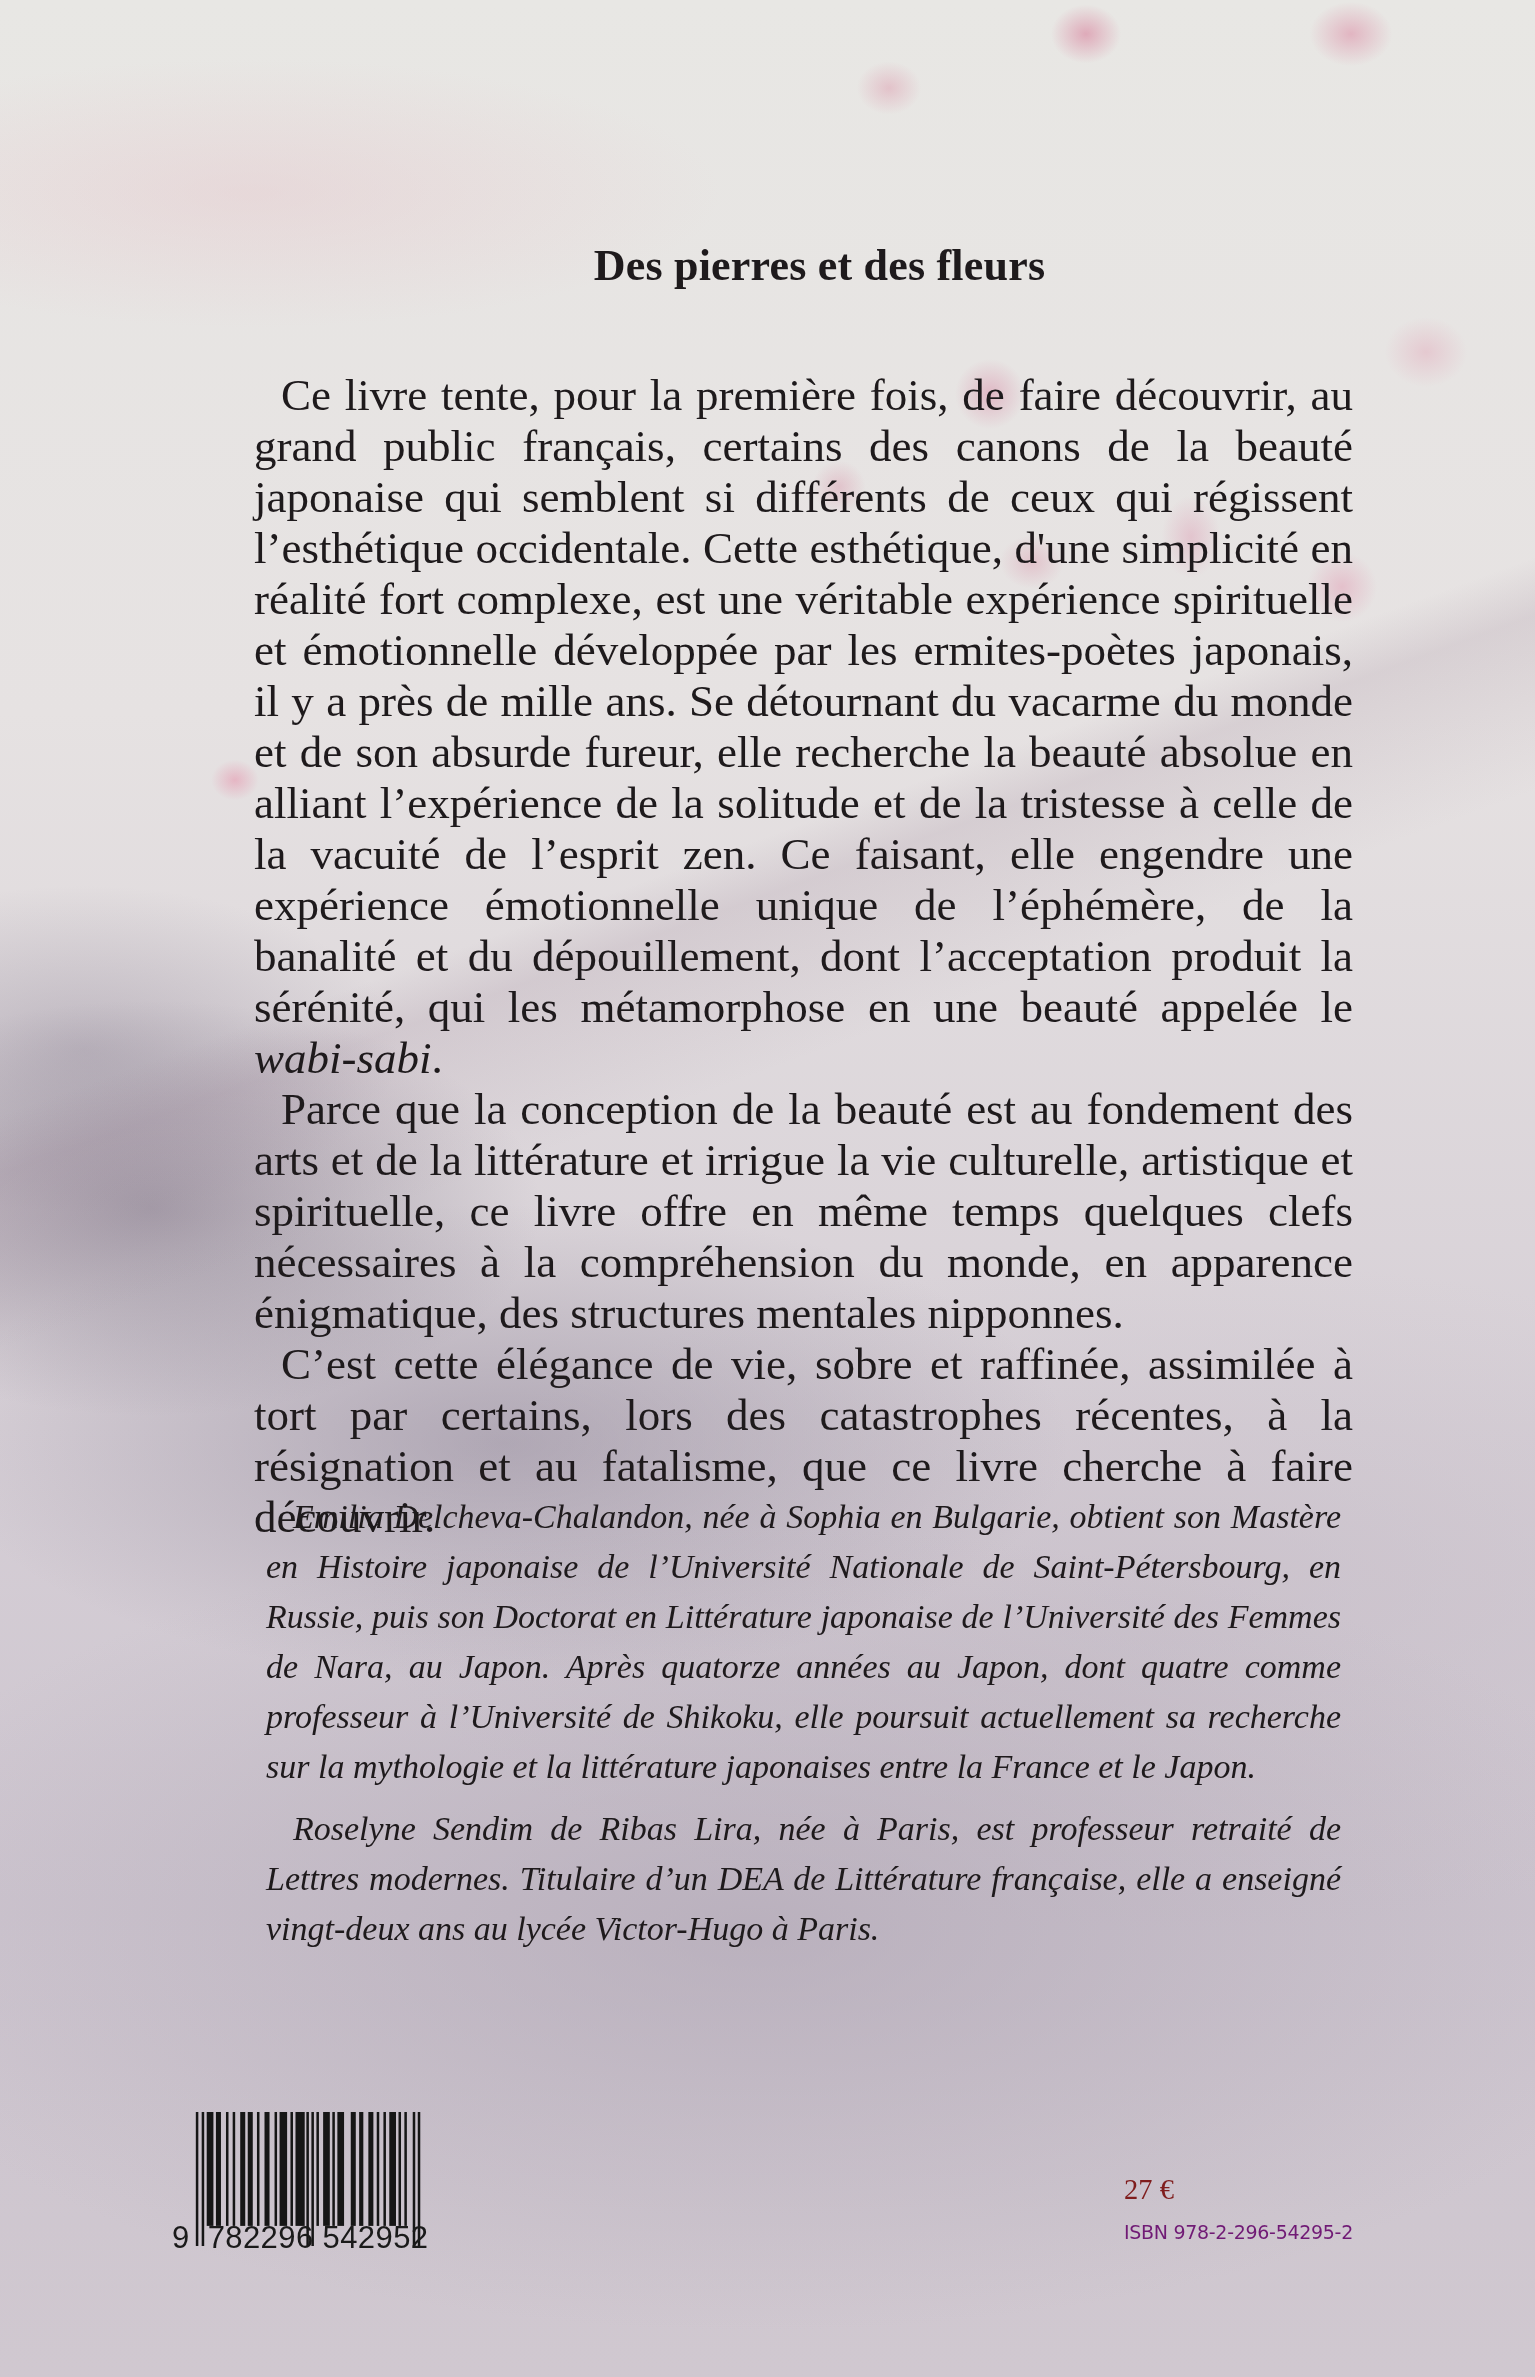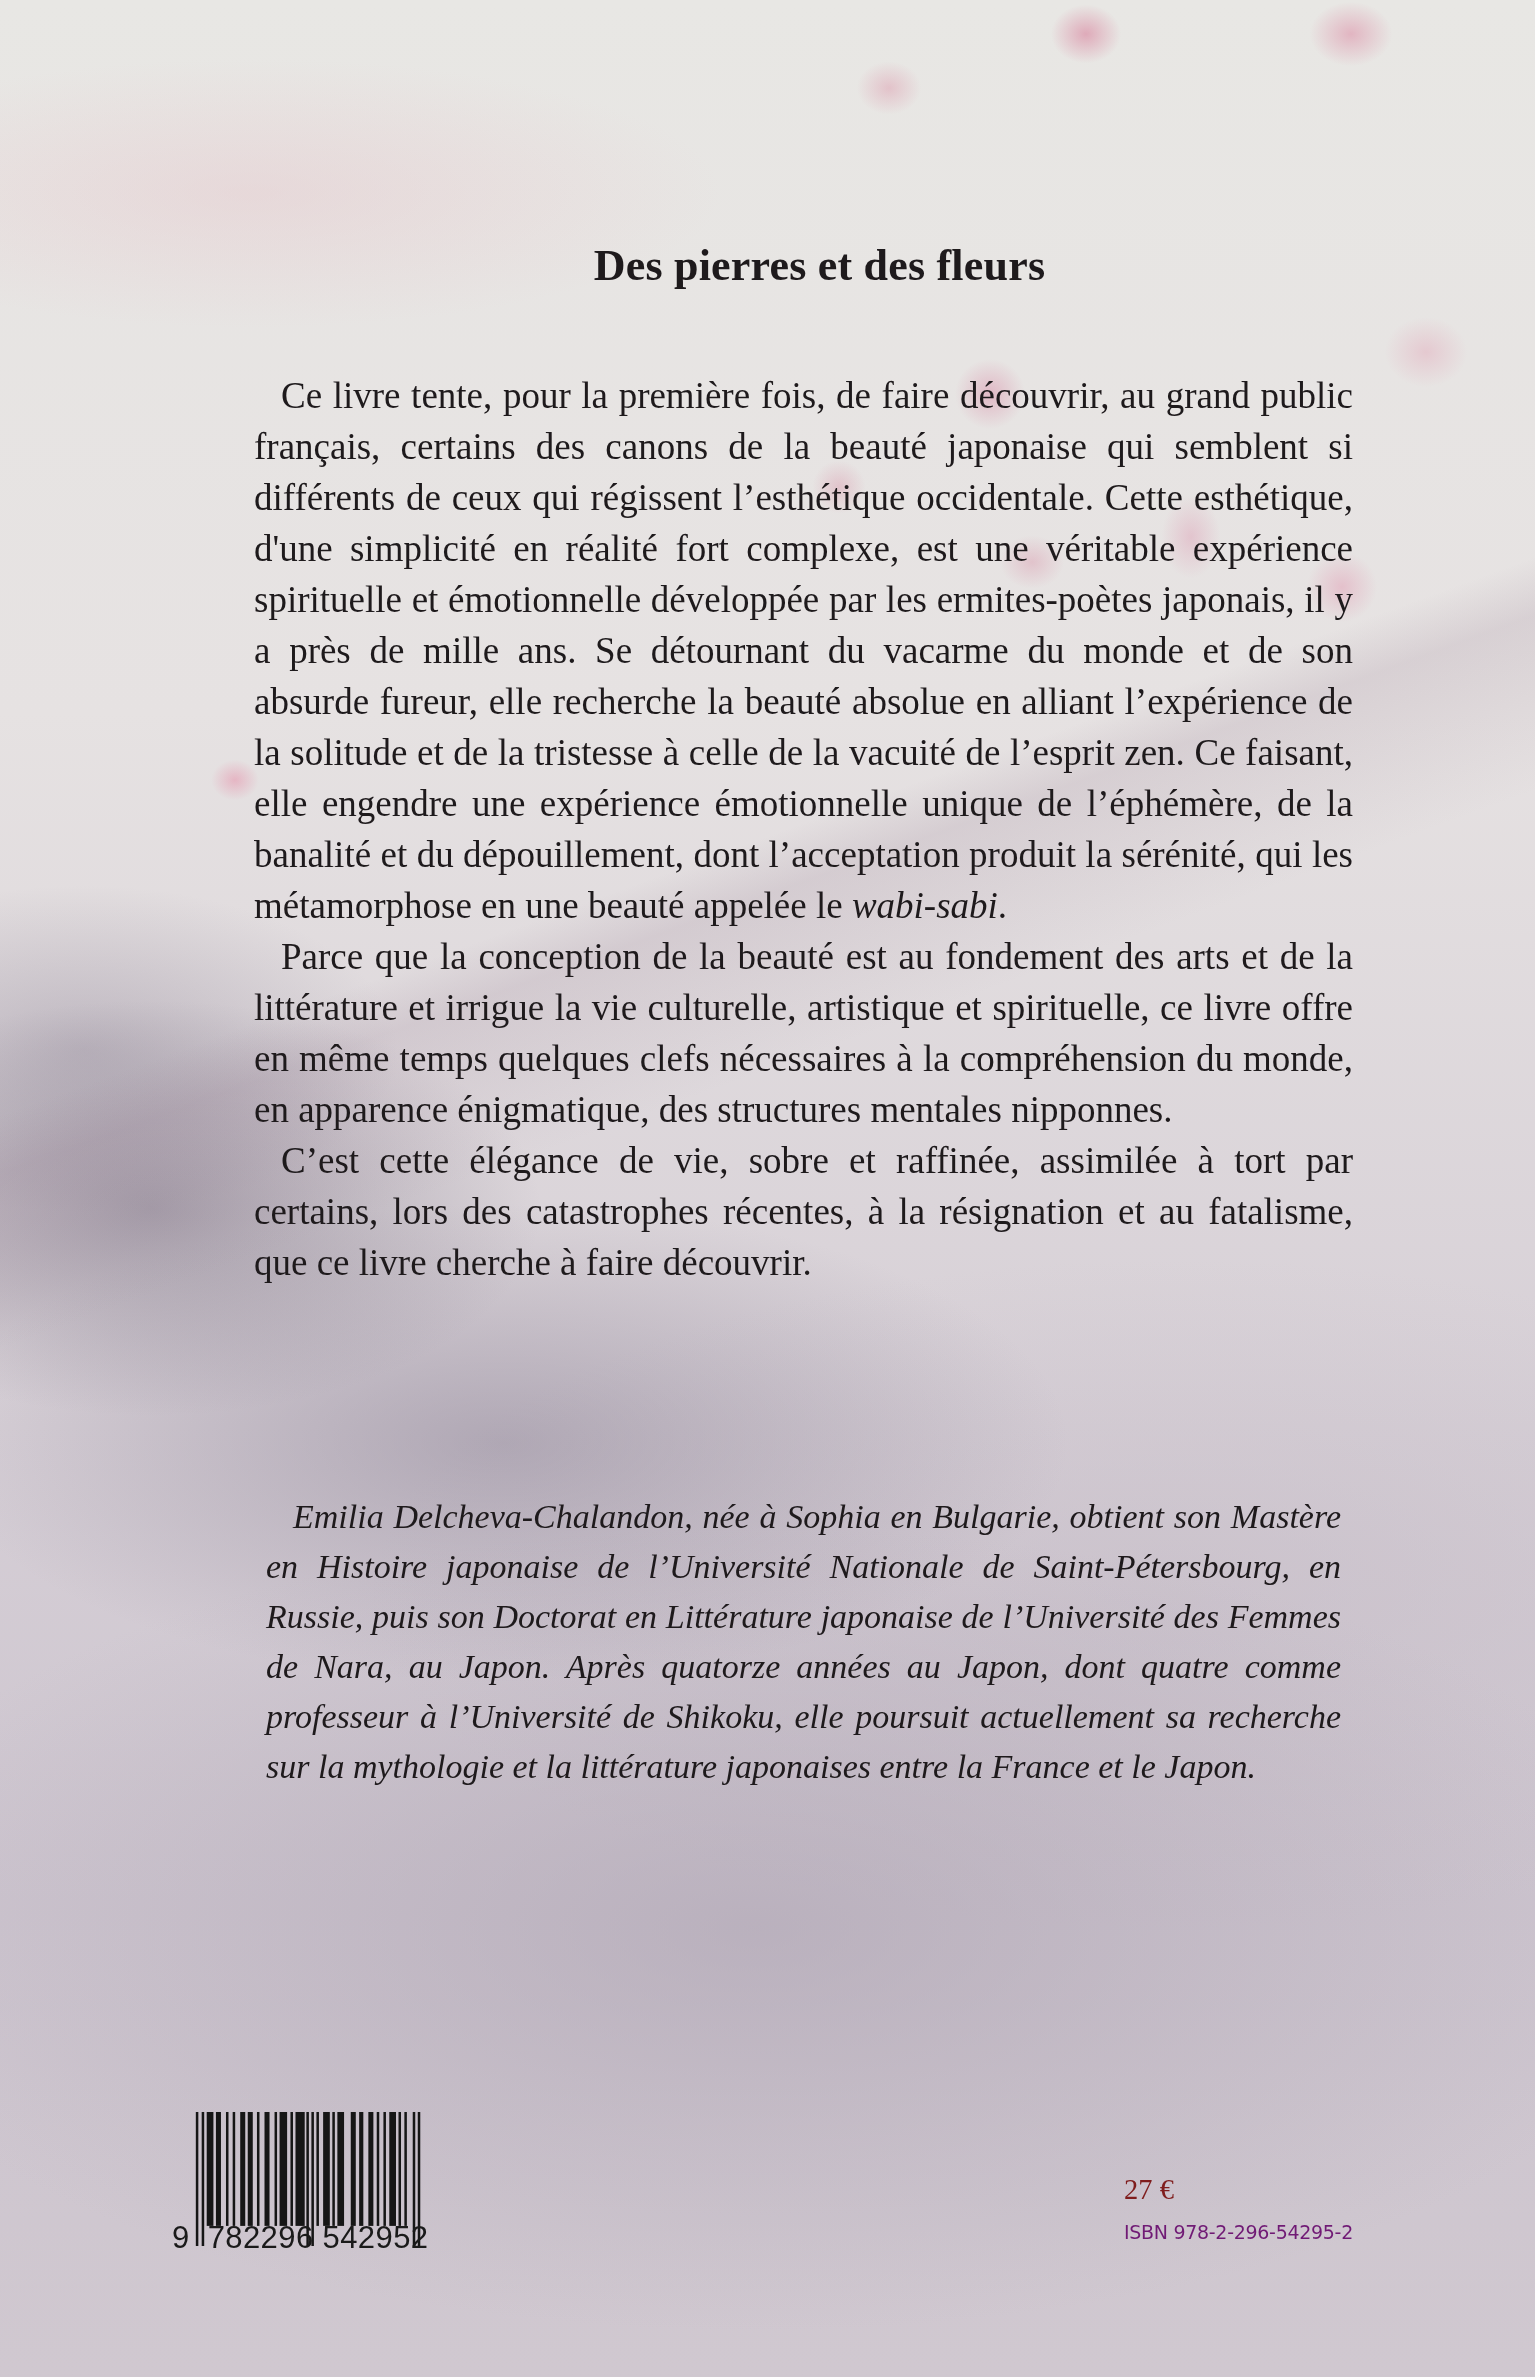--- a/index.html
+++ b/index.html
@@ -56,21 +56,21 @@
     font-size: 44px;
     line-height: 50px;
     letter-spacing: 0.2px;
   }
 
   
   .body {
     left: 254px;
     width: 1099px;
     top: 370px;
-    font-size: 37px;
+    font-size: 45px;
     line-height: 51px;
     text-align: justify;
   }
   .body p {
     margin: 0;
     text-indent: 27px;
   }
   .body em { font-style: italic; }
 
   
@@ -136,20 +136,21 @@
 <h1 class="layer title" style="margin:16px;">Des pierres et des fleurs</h1>
 
 <div class="layer body">
   <p><span>Ce livre tente, pour la première fois, de faire découvrir, au grand public français, certains des canons de la beauté japonaise qui semblent si différents de ceux qui régissent l’esthétique occidentale. Cette esthétique, d'une simplicité en réalité fort complexe, est une véritable expérience spirituelle et émotionnelle développée par les ermites-poètes japonais, il y a près de mille ans. Se détournant du vacarme du monde et de son absurde fureur, elle recherche la beauté absolue en alliant l’expérience de la solitude et de la tristesse à celle de la vacuité de l’esprit zen. Ce faisant, elle engendre une expérience émotionnelle unique de l’éphémère, de la banalité et du dépouillement, dont l’acceptation produit la sérénité, qui les métamorphose en une beauté appelée le </span><em>wabi-sabi</em><span>.</span></p>
   <p>Parce que la conception de la beauté est au fondement des arts et de la littérature et irrigue la vie culturelle, artistique et spirituelle, ce livre offre en même temps quelques clefs nécessaires à la compréhension du monde, en apparence énigmatique, des structures mentales nipponnes.</p>
   <p>C’est cette élégance de vie, sobre et raffinée, assimilée à tort par certains, lors des catastrophes récentes, à la résignation et au fatalisme, que ce livre cherche à faire découvrir.</p>
 </div>
 
 <div class="layer bio">
   <p>Emilia Delcheva-Chalandon, née à Sophia en Bulgarie, obtient son Mastère en Histoire japonaise de l’Université Nationale de Saint-Pétersbourg, en Russie, puis son Doctorat en Littérature japonaise de l’Université des Femmes de Nara, au Japon. Après quatorze années au Japon, dont quatre comme professeur à l’Université de Shikoku, elle poursuit actuellement sa recherche sur la mythologie et la littérature japonaises entre la France et le Japon.</p>
+  <p>Roselyne Sendim de Ribas Lira, née à Paris, est professeur retraité de Lettres modernes. Titulaire d’un DEA de Littérature française, elle a enseigné vingt-deux ans au lycée Victor-Hugo à Paris.</p>
 </div>
 
 <div class="layer barcode">
   <svg width="252" height="134" viewBox="0 0 300 160">
     <g fill="#161616">
 
       <rect x="28" y="0" width="3" height="160"></rect>
       <rect x="35" y="0" width="3" height="160"></rect>
 
       <rect x="41" y="0" width="8" height="136"></rect>

